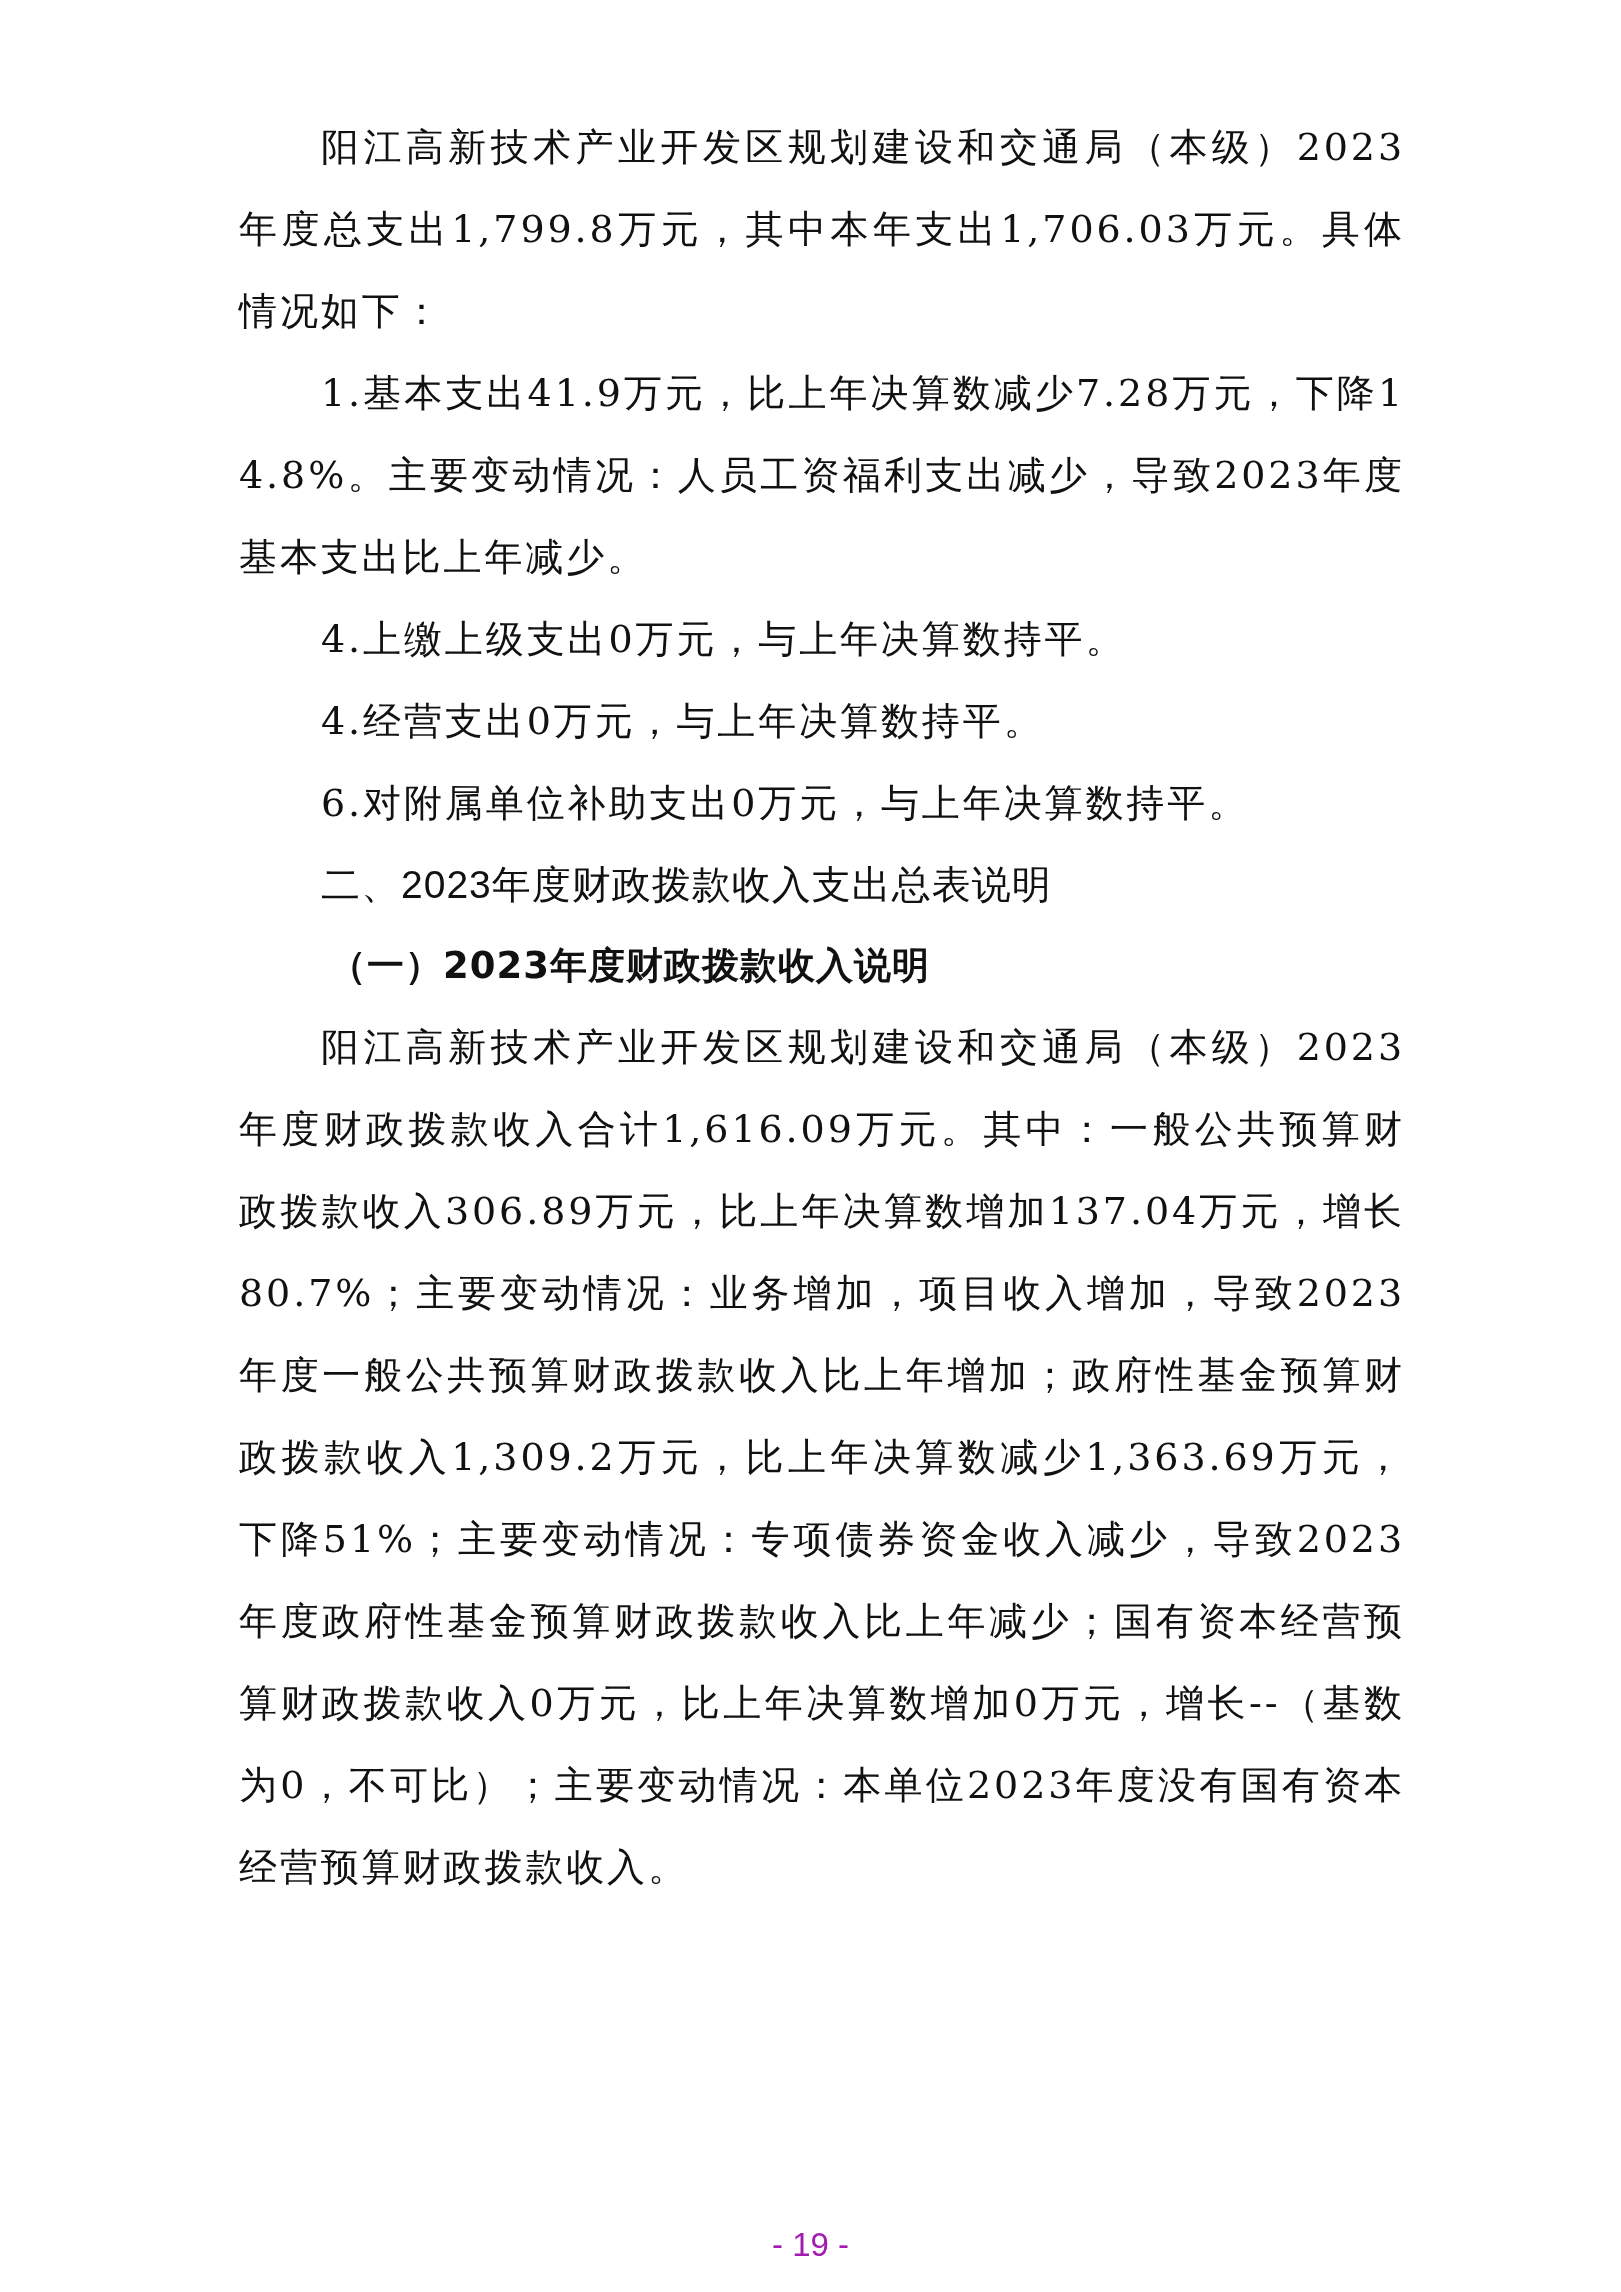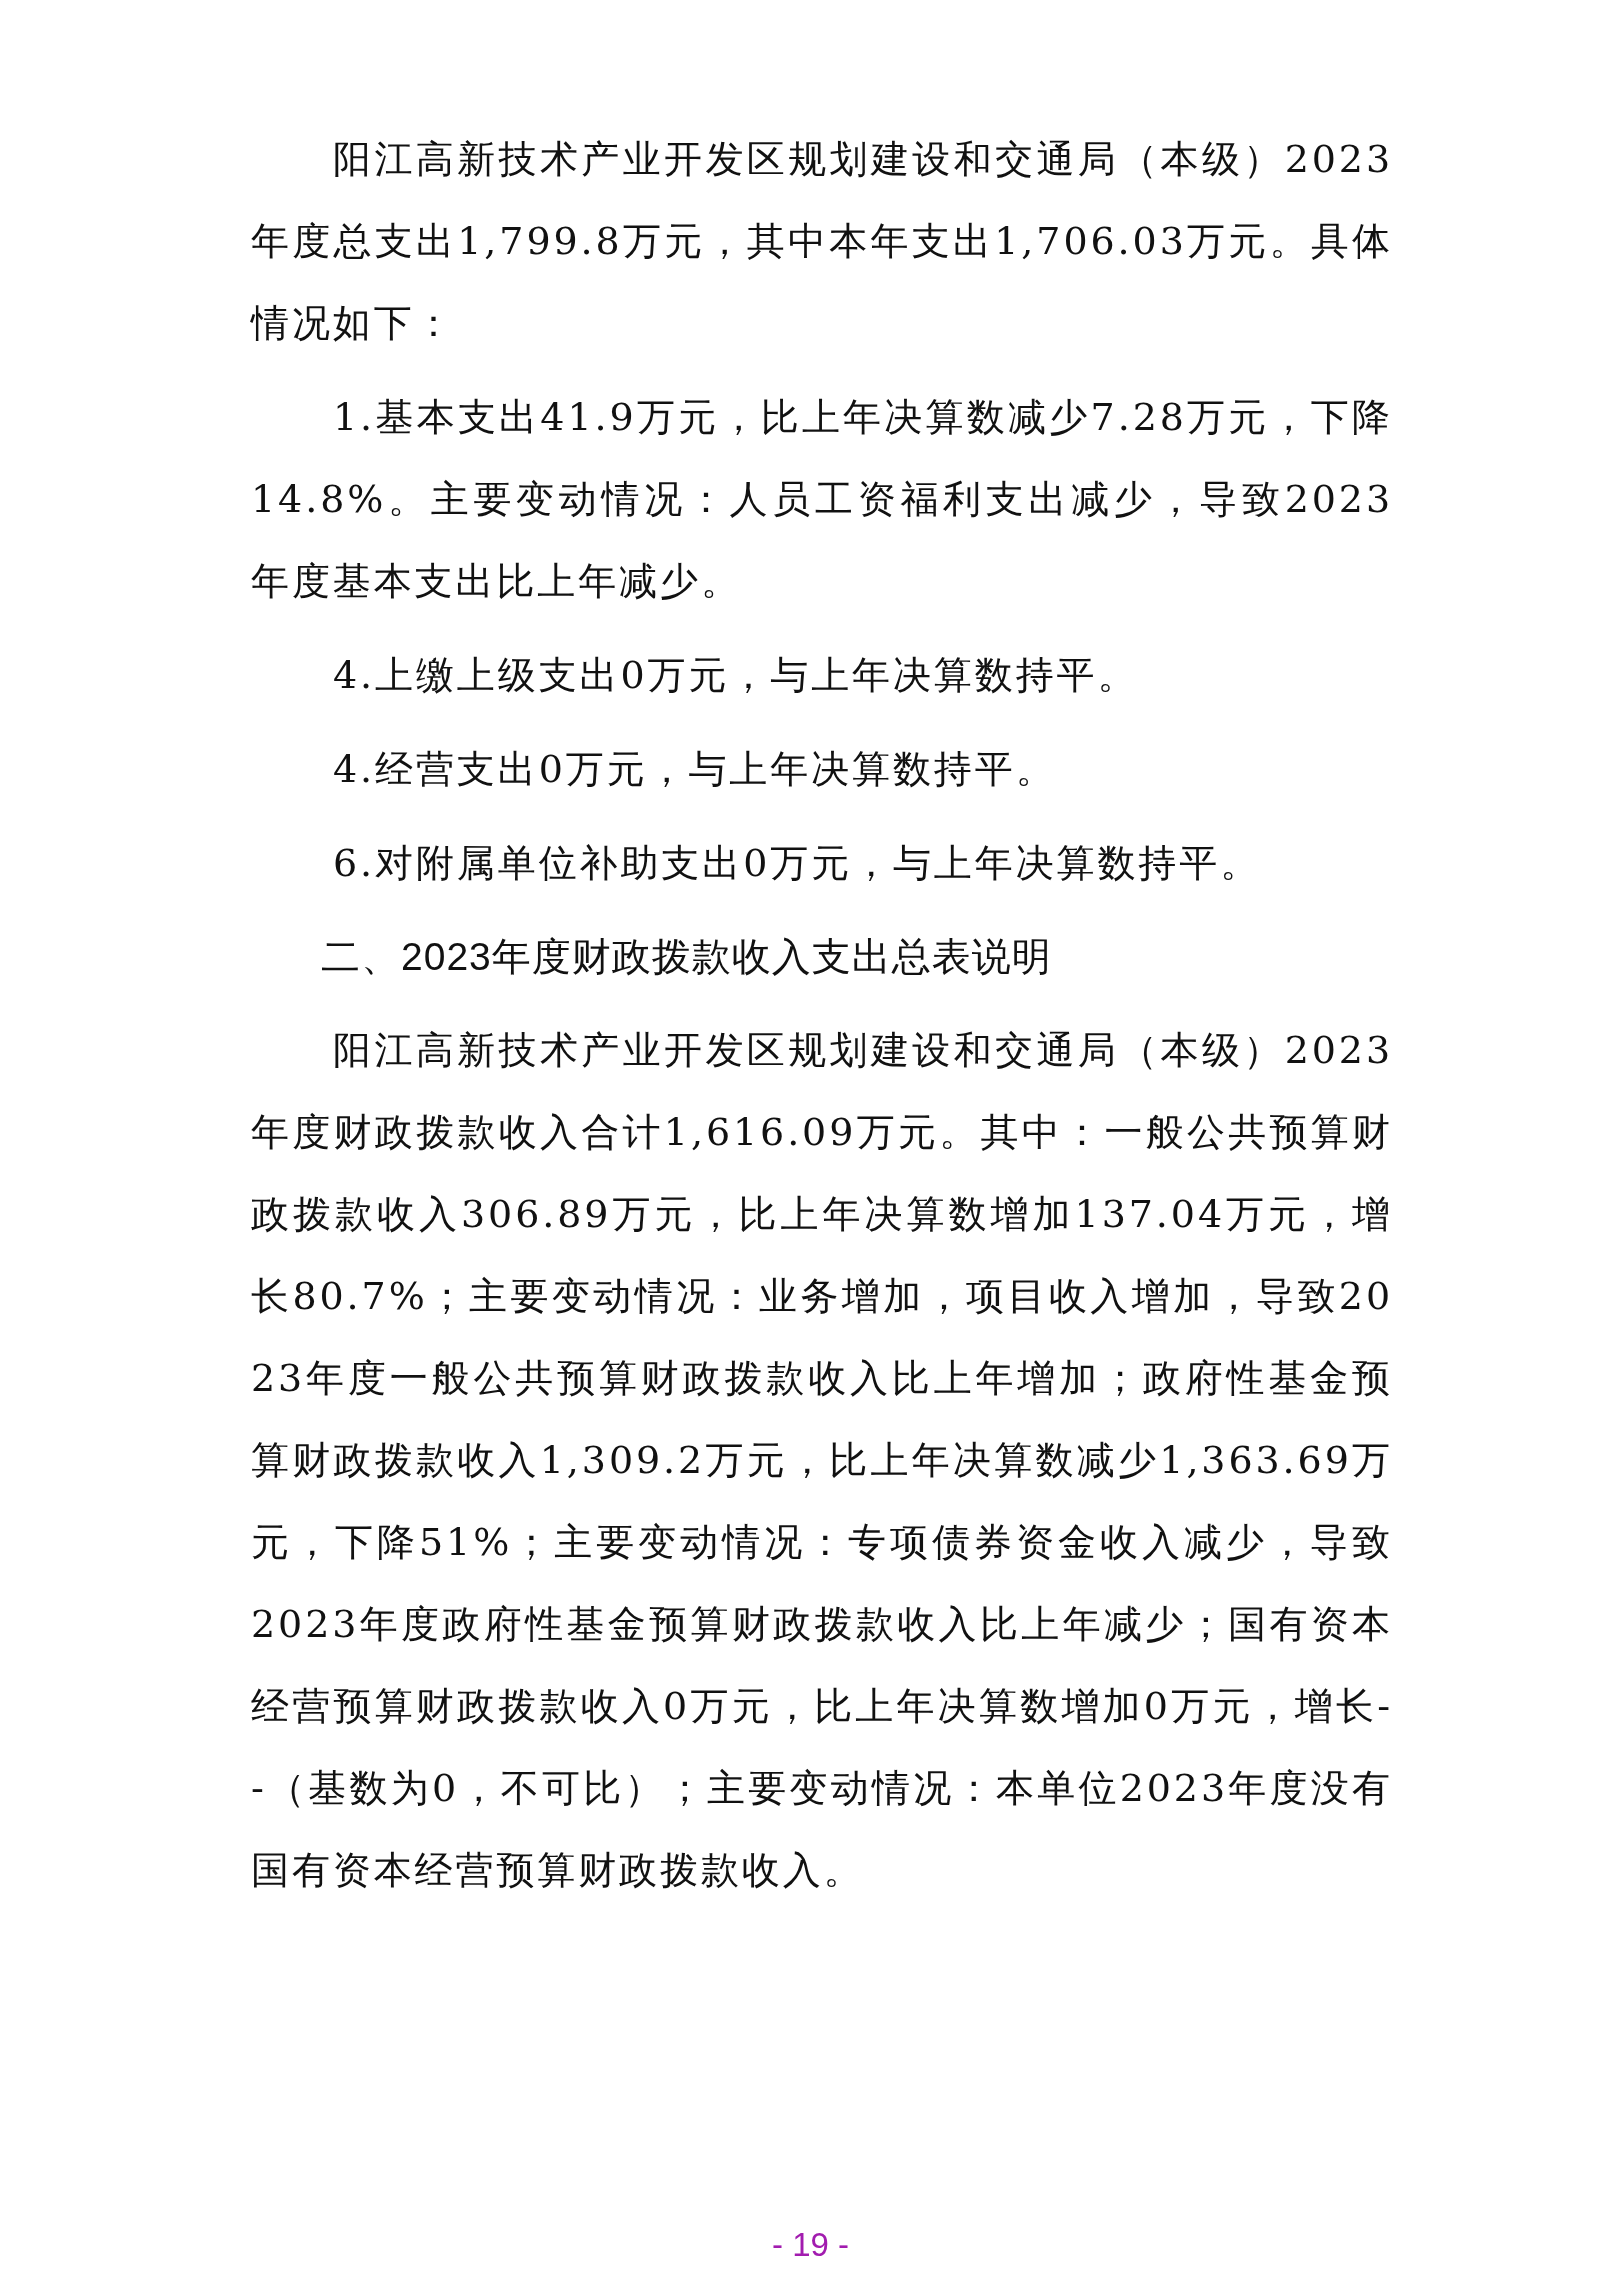--- a/index.html
+++ b/index.html
@@ -23,21 +23,21 @@
       height: 2293px;
       background: #ffffff;
     }
     .content {
       position: absolute;
       left: 239px;
       top: 106px;
       width: 1166px;
     }
     .para {
-      margin: 12px;
+      margin: 0;
       font-size: 38px;
       line-height: 82px;
       letter-spacing: 2.9px;
       text-align: justify;
       text-align-last: left;
       text-indent: 82px;
       word-break: break-all;
     }
     .heading-1 {
       margin: 0;
@@ -73,17 +73,18 @@
 <body>
 
 <div class="page">
   <div class="content">
     <p class="para">阳江高新技术产业开发区规划建设和交通局（本级）2023年度总支出1,799.8万元，其中本年支出1,706.03万元。具体情况如下：</p>
     <p class="para">1.基本支出41.9万元，比上年决算数减少7.28万元，下降14.8%。主要变动情况：人员工资福利支出减少，导致2023年度基本支出比上年减少。</p>
     <p class="para">4.上缴上级支出0万元，与上年决算数持平。</p>
     <p class="para">4.经营支出0万元，与上年决算数持平。</p>
     <p class="para">6.对附属单位补助支出0万元，与上年决算数持平。</p>
     <h2 class="heading-1">二、2023年度财政拨款收入支出总表说明</h2>
+    <h3 class="heading-2">（一）2023年度财政拨款收入说明</h3>
     <p class="para">阳江高新技术产业开发区规划建设和交通局（本级）2023年度财政拨款收入合计1,616.09万元。其中：一般公共预算财政拨款收入306.89万元，比上年决算数增加137.04万元，增长80.7%；主要变动情况：业务增加，项目收入增加，导致2023年度一般公共预算财政拨款收入比上年增加；政府性基金预算财政拨款收入1,309.2万元，比上年决算数减少1,363.69万元，下降51%；主要变动情况：专项债券资金收入减少，导致2023年度政府性基金预算财政拨款收入比上年减少；国有资本经营预算财政拨款收入0万元，比上年决算数增加0万元，增长--（基数为0，不可比）；主要变动情况：本单位2023年度没有国有资本经营预算财政拨款收入。</p>
   </div>
   <div class="page-number">- 19 -</div>
 </div>
 
 
 </body></html>

